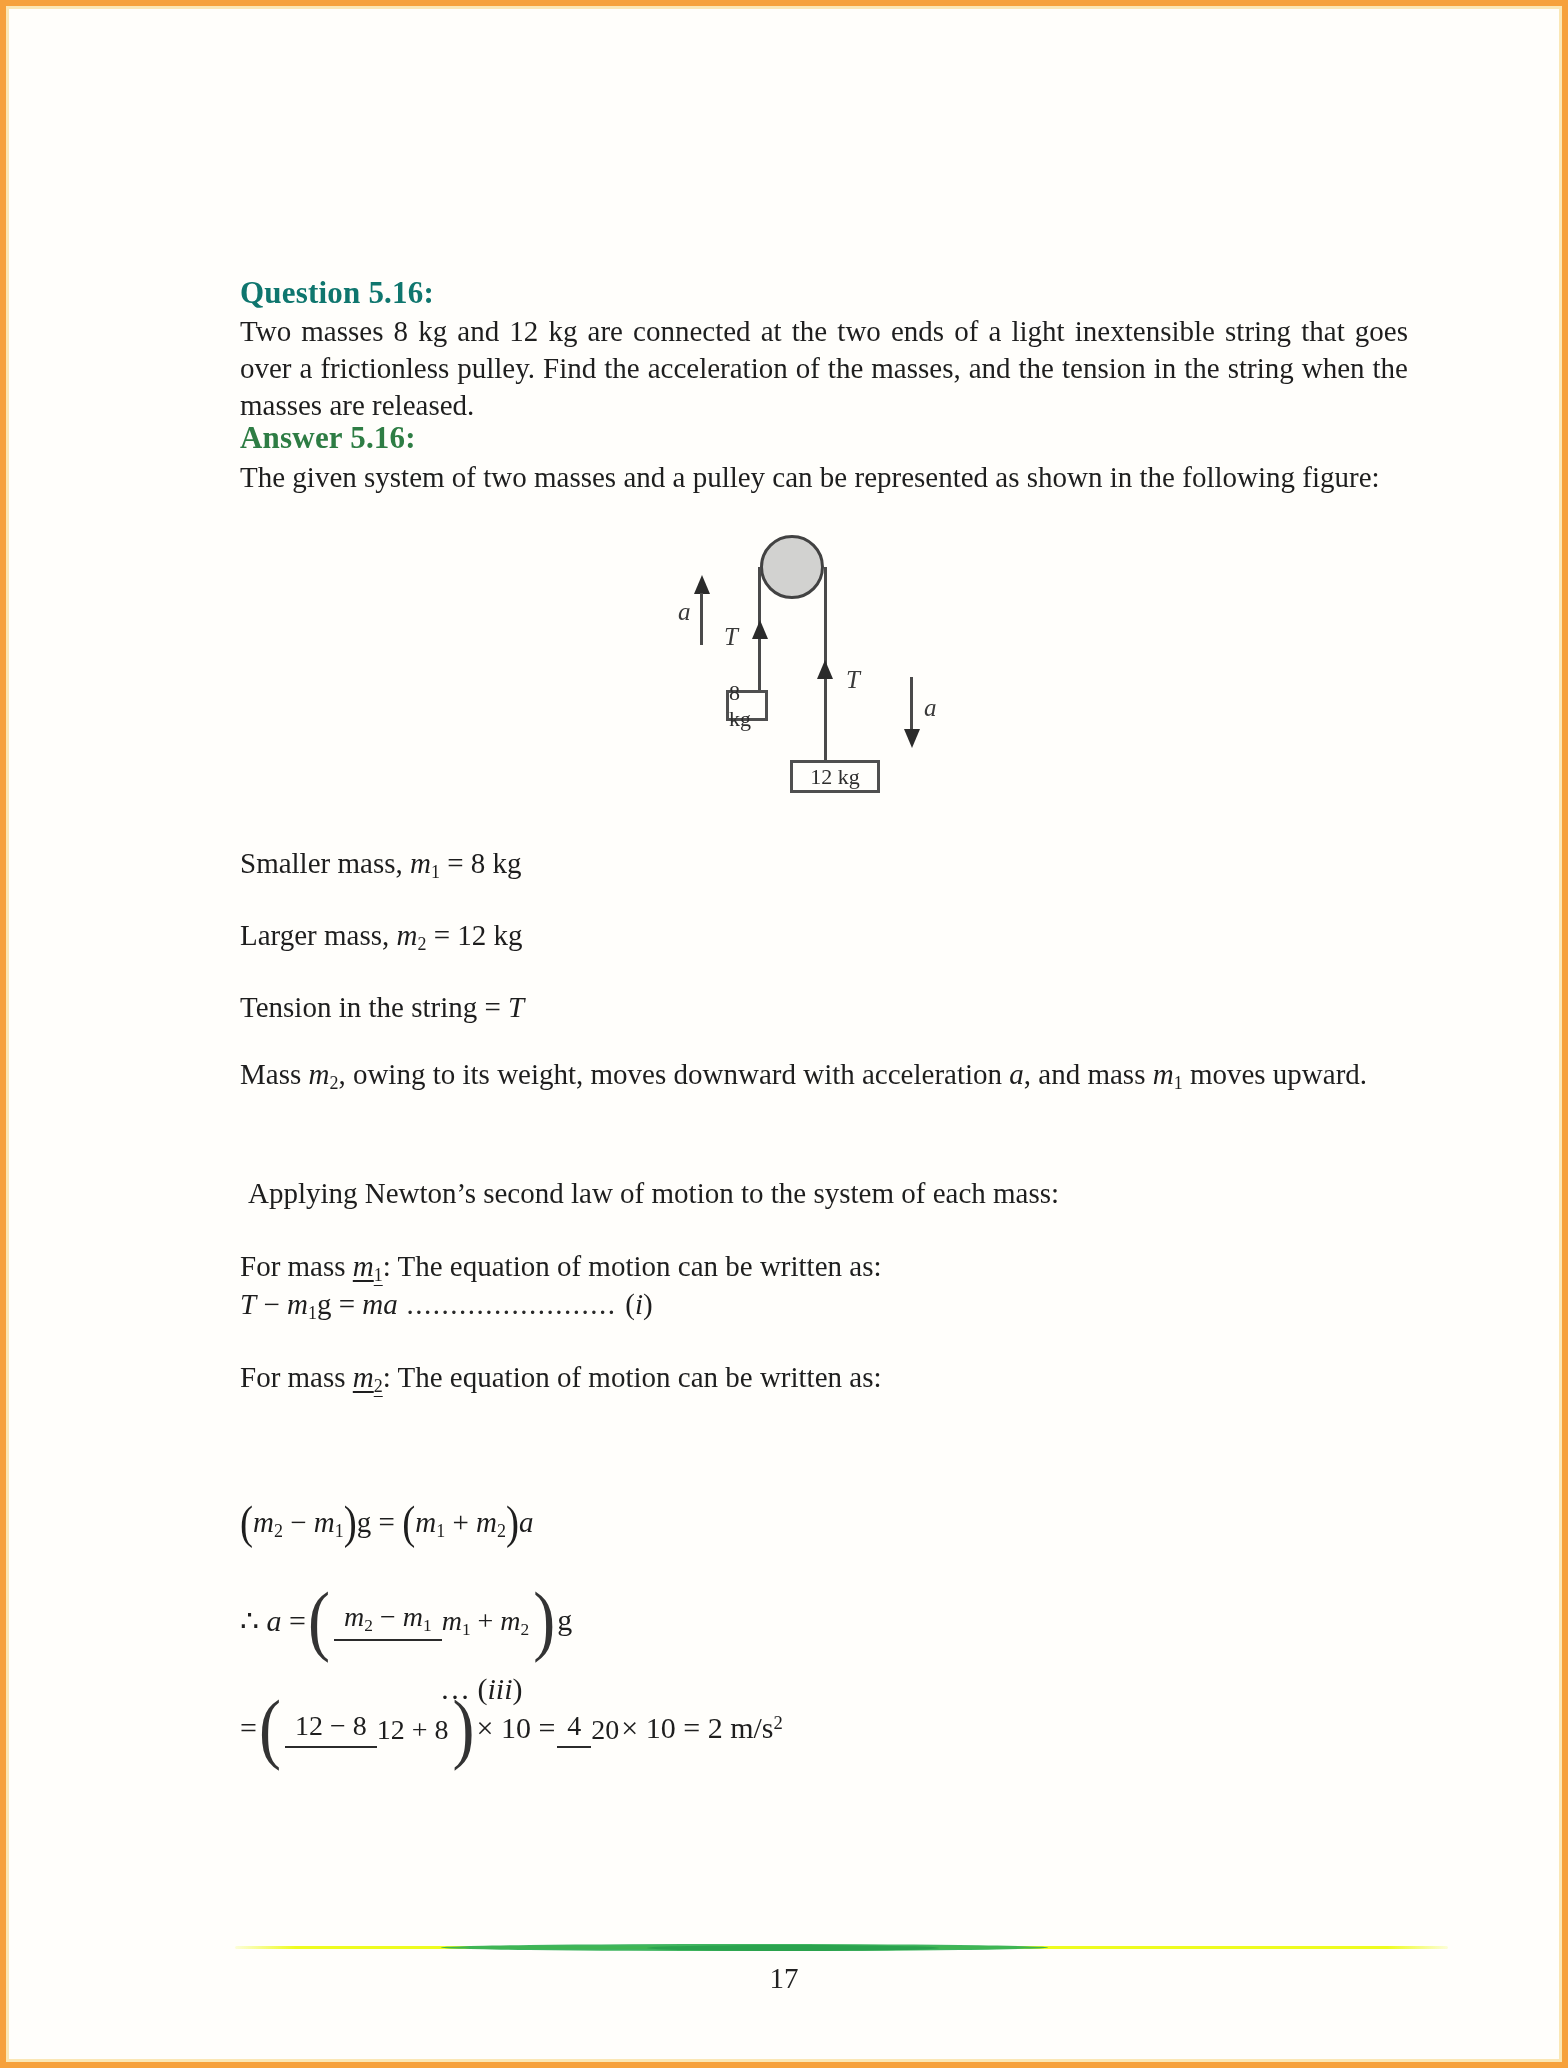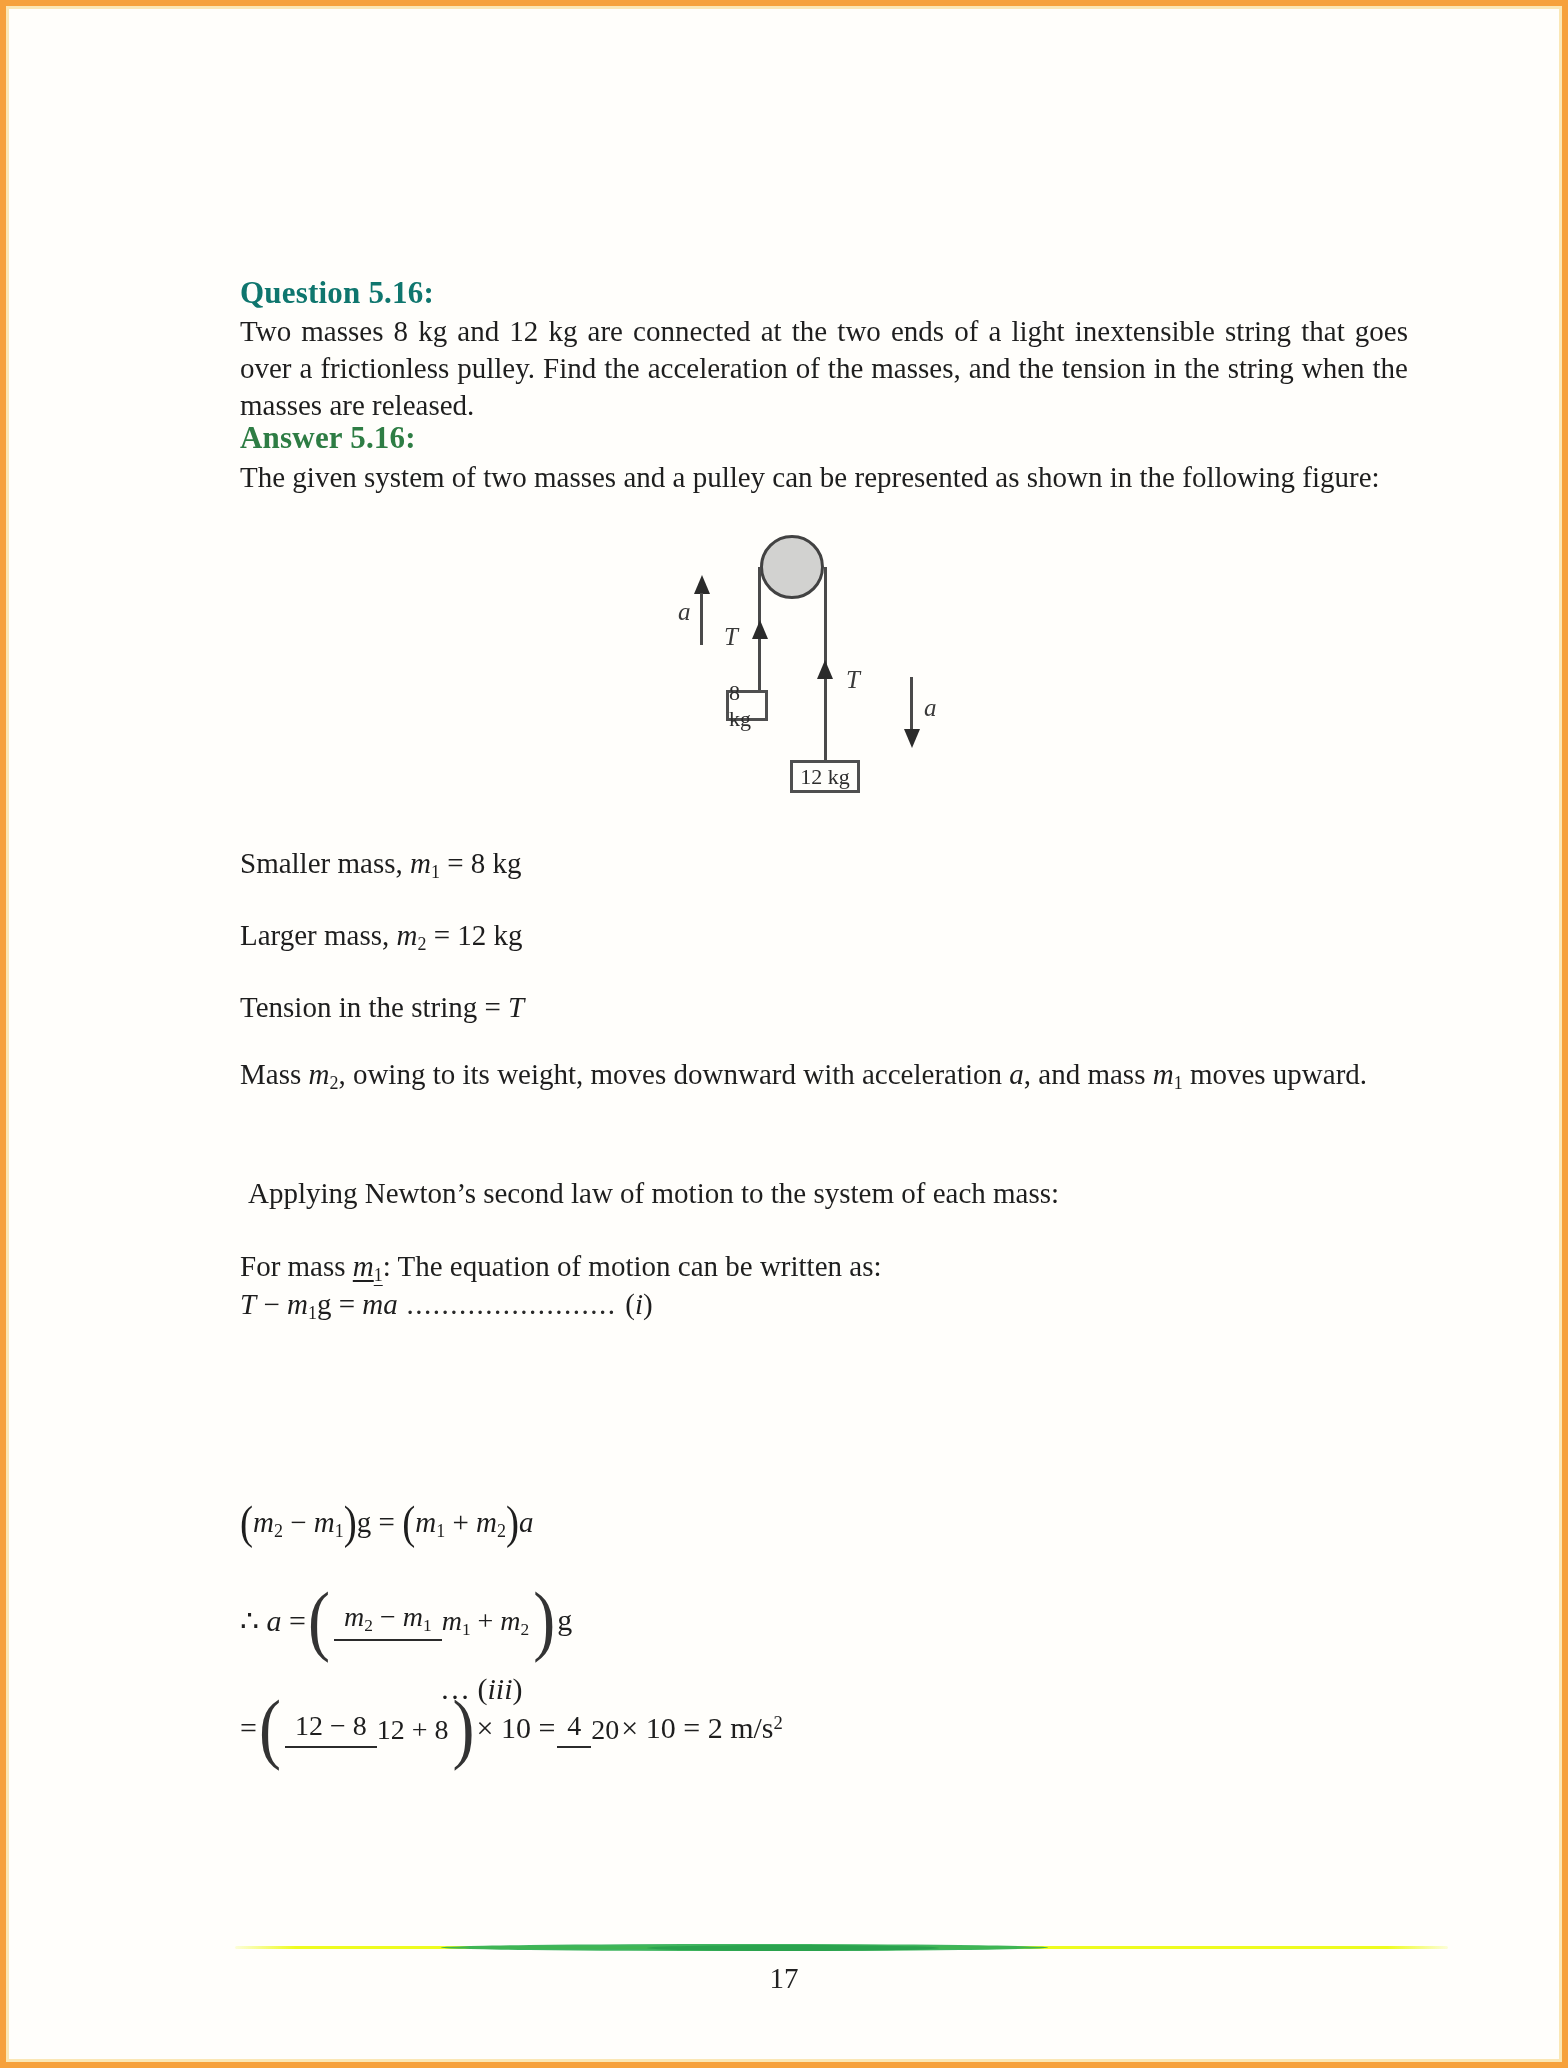--- a/index.html
+++ b/index.html
@@ -119,21 +119,21 @@
       <div class="fig-abs fig-label" style="left:54px;top:99px;">T</div>
 
       <div class="fig-abs mass-box" style="left:56px;top:165px;width:42px;height:31px;">
         <span>8 kg</span>
       </div>
 
       <div class="fig-abs string" style="left:154px;top:42px;height:193px;"></div>
       <div class="fig-abs arrow-up-head" style="left:147px;top:135px;"></div>
       <div class="fig-abs fig-label" style="left:176px;top:142px;">T</div>
 
-      <div class="fig-abs mass-box" style="left:120px;top:235px;width:70px;height:33px;justify-content:center;">
+      <div class="fig-abs mass-box" style="left:120px;top:235px;width:90px;height:33px;justify-content:center;">
         <span>12 kg</span>
       </div>
 
       <div class="fig-abs string" style="left:240px;top:152px;height:52px;"></div>
       <div class="fig-abs arrow-down-head" style="left:234px;top:204px;"></div>
       <div class="fig-abs fig-label" style="left:254px;top:170px;">a</div>
     </div>
 
     <div class="blk stanza" style="top:845px;"><span>Smaller mass, </span><span class="it">m</span><span class="sb">1</span><span> = 8 kg</span></div>
 
@@ -142,20 +142,21 @@
     <div class="blk stanza" style="top:989px;"><span>Tension in the string = </span><span class="it">T</span></div>
 
     <div class="blk body-text" style="top:1056px;"><span>Mass </span><span class="it">m</span><span class="sb">2</span><span>, owing to its weight, moves downward with acceleration </span><span class="it">a</span><span>, and mass </span><span class="it">m</span><span class="sb">1</span><span> moves upward.</span></div>
 
     <div class="blk stanza" style="top:1175px;left:8px;">Applying Newton’s second law of motion to the system of each mass:</div>
 
     <div class="blk stanza" style="top:1248px;"><span>For mass </span><span class="it un">m</span><span class="sb un">1</span><span>: The equation of motion can be written as:</span></div>
 
     <div class="blk eqline" style="top:1286px;"><span class="it">T</span><span> − </span><span class="it">m</span><span class="sb">1</span><span>g = </span><span class="it">ma</span><span class="sm"> ........................ </span><span>(</span><span class="it">i</span><span>)</span></div>
 
+    <div class="blk stanza" style="top:1359px;"><span>For mass </span><span class="it un">m</span><span class="sb un">2</span><span>: The equation of motion can be written as:</span></div>
 
 
 
     <div class="blk eqline" style="top:1503px;"><span class="mp">(</span><span class="it">m</span><span class="sb">2</span><span> − </span><span class="it">m</span><span class="sb">1</span><span class="mp">)</span><span>g = </span><span class="mp">(</span><span class="it">m</span><span class="sb">1</span><span> + </span><span class="it">m</span><span class="sb">2</span><span class="mp">)</span><span class="it">a</span></div>
 
     <div class="blk eqrow" style="top:1592px;">
       <span><span>∴ </span><span class="it">a</span><span> = </span></span>
       <span class="bigp">(</span>
       <span class="frac">
         <span class="num"><span class="it">m</span><span class="sb">2</span><span> − </span><span class="it">m</span><span class="sb">1</span></span>

